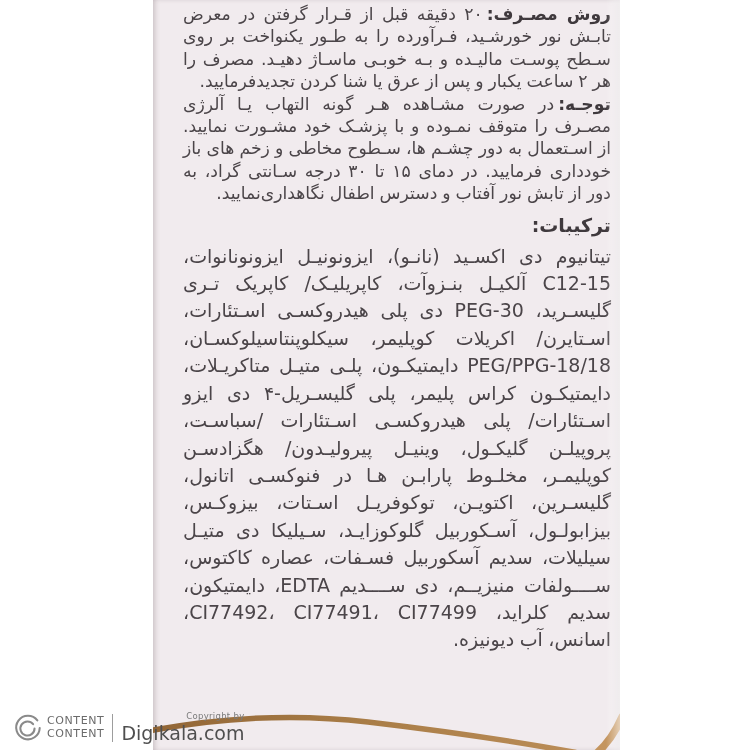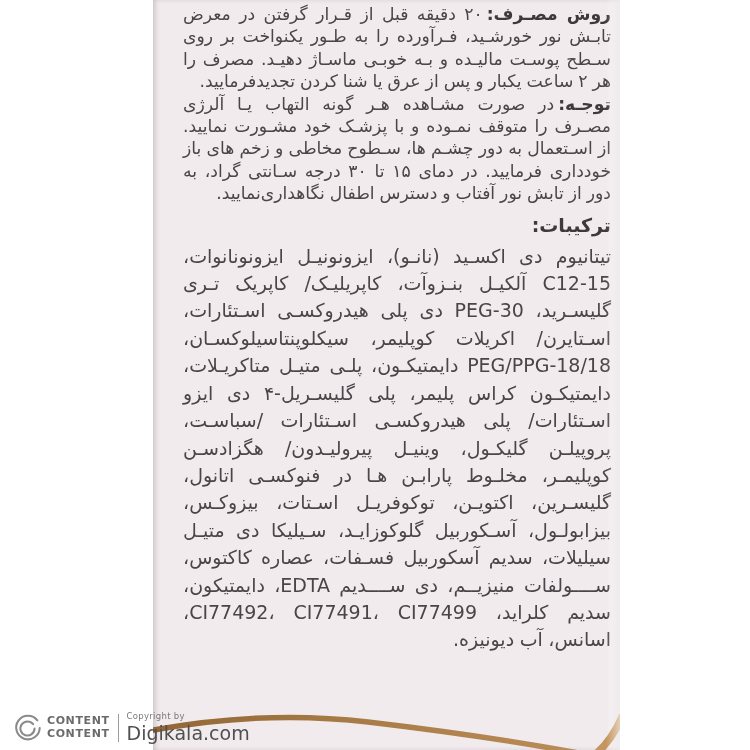--- a/index.html
+++ b/index.html
@@ -45,26 +45,26 @@
   .wave{position:absolute;left:0;top:700px;width:467px;height:50px;display:block;}
   
   .watermark{
     position:absolute;left:11px;top:711px;
     display:flex;align-items:center;
     color:#6e6e6e;
   }
   .wm-logo{width:32px;height:32px;flex:0 0 auto;}
   .wm-brand{
     margin-left:4px;
-    font-size:11px;font-weight:bold;letter-spacing:.6px;
+    font-size:11px;font-weight:normal;letter-spacing:.6px;
     line-height:12.5px;color:#6b6b6b;white-space:nowrap;
   }
   .wm-divider{width:1px;height:28px;background:#9d9d9d;margin:0 8px;}
   .wm-copy{line-height:normal;}
-  .wm-copy .small{font-size:8.5px;color:#7a7a7a;letter-spacing:.3px;}
+  .wm-copy .small{font-size:8.5px;color:#7a7a7a;letter-spacing:.3px;text-align:right;}
   .wm-copy .site{font-size:19px;color:#4f4f4f;margin-top:1px;}
 </style>
 </head>
 <body>
 
 <div class="label">
 
   <div class="label-text">
     <p class="instr"><b>روش مصـرف:</b><span>۲۰ دقیقه قبل از قـرار گرفتن در معرض تابـش نور خورشـید، فـرآورده را به طـور یکنواخت بر روی سـطح پوسـت مالیـده و بـه خوبـی ماسـاژ دهیـد. مصرف را هر ۲ ساعت یکبار و پس از عرق یا شنا کردن تجدیدفرمایید.</span></p>
     <p class="instr"><b>توجـه:</b><span>در صورت مشـاهده هـر گونه التهاب یـا آلرژی مصـرف را متوقف نمـوده و با پزشـک خود مشـورت نمایید. از اسـتعمال به دور چشـم ها، سـطوح مخاطی و زخم های باز خودداری فرمایید. در دمای ۱۵ تا ۳۰ درجه سـانتی گراد، به دور از تابش نور آفتاب و دسترس اطفال نگاهداری‌نمایید.</span></p>

